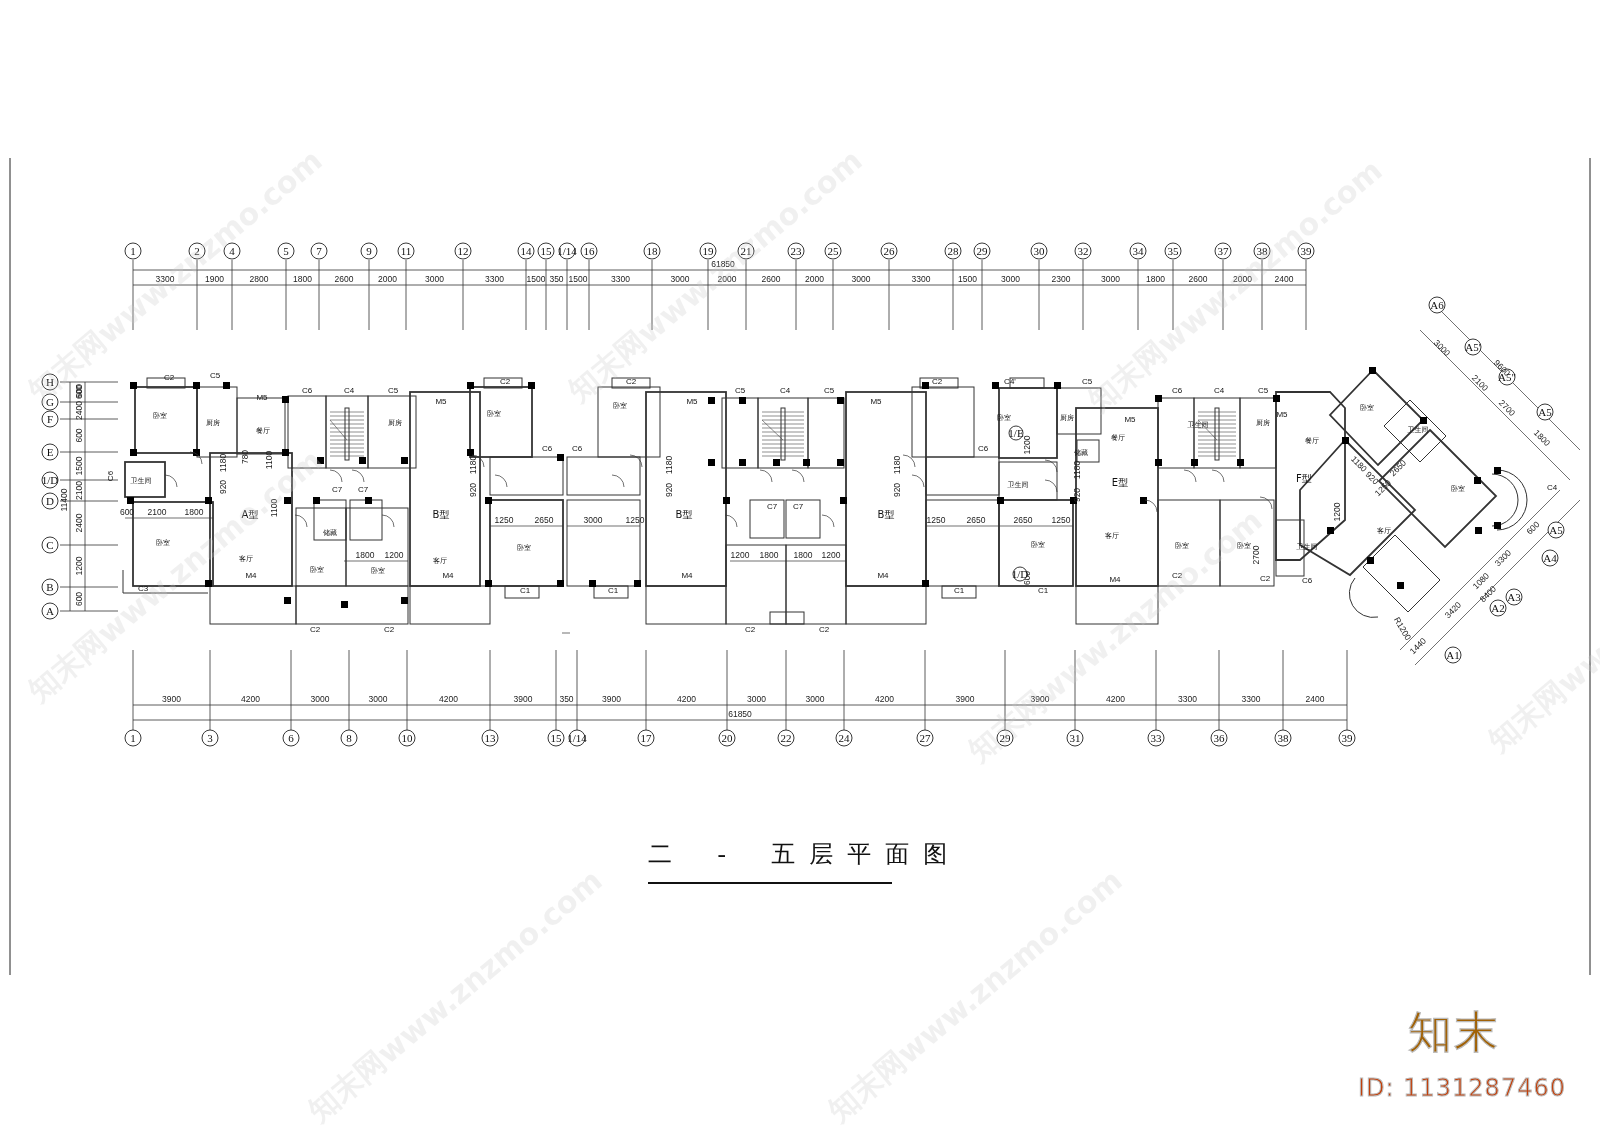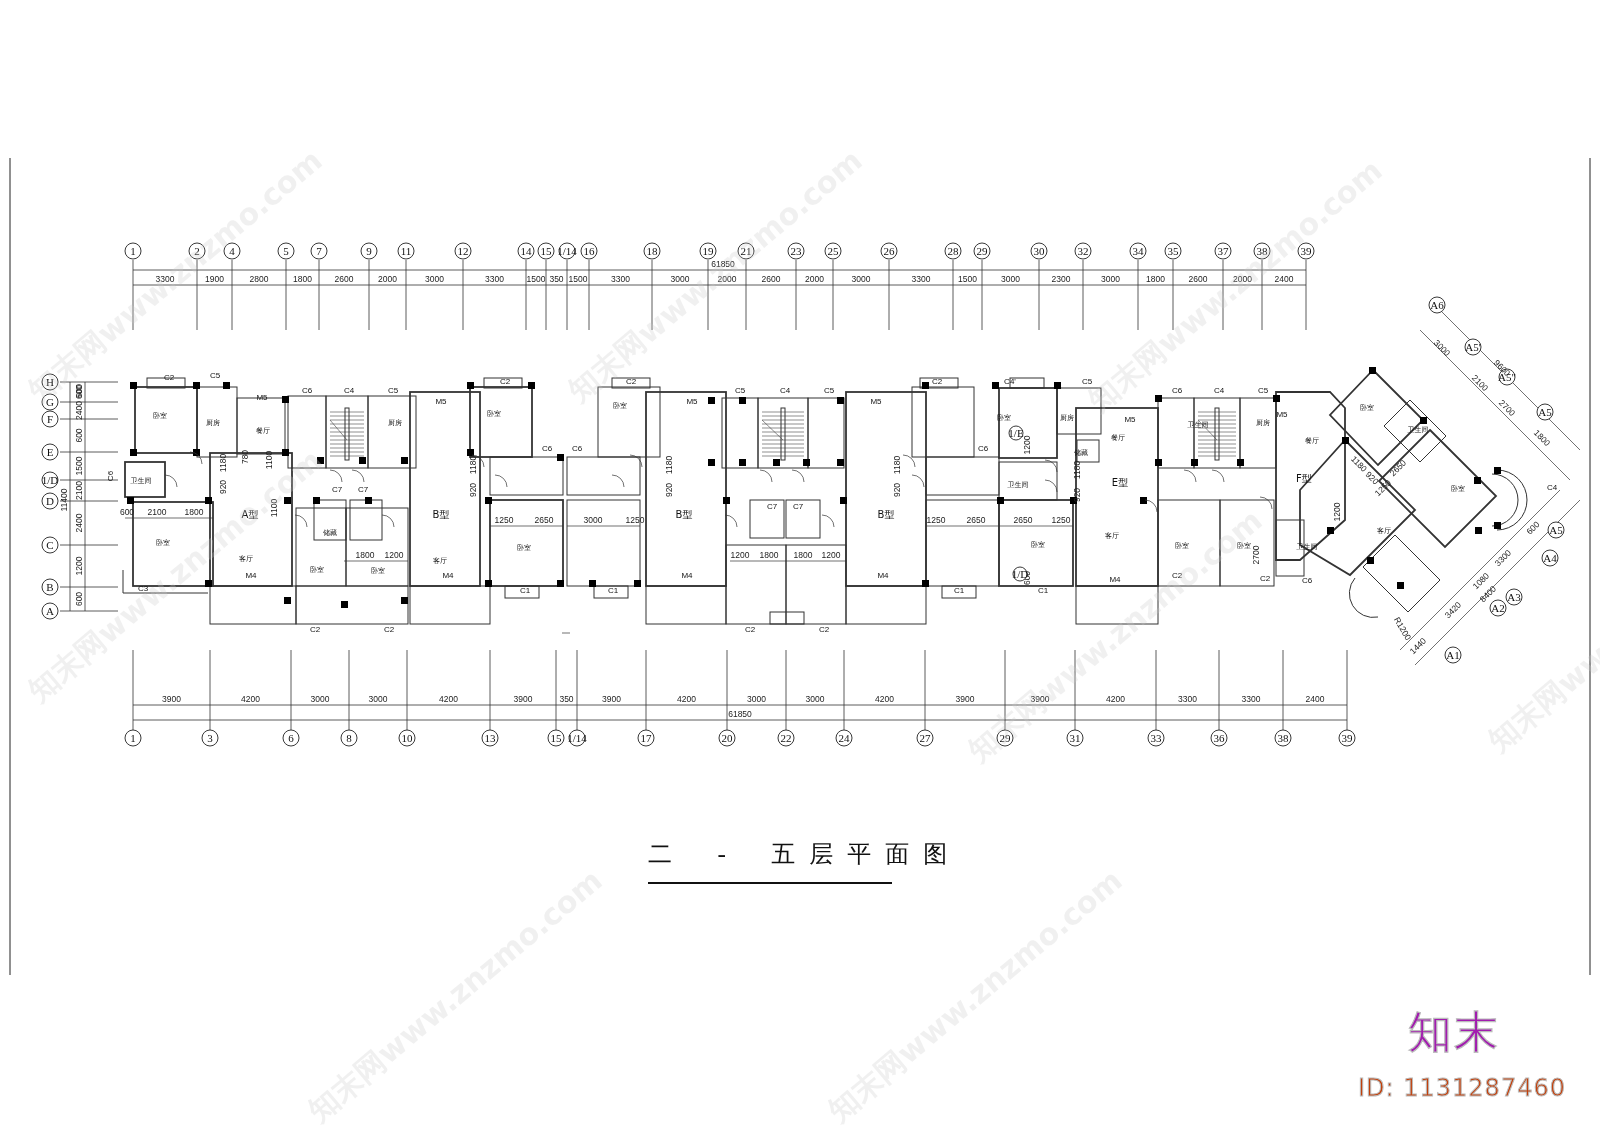--- a/index.html
+++ b/index.html
@@ -15,21 +15,21 @@
   .wall { fill: none; stroke: #333; stroke-width: 1; }
   .wall-thick { fill: none; stroke: #333; stroke-width: 1.8; }
   .col { fill: #000; }
   .room-label { font-family: "DejaVu Sans", sans-serif; font-size: 7px; fill: #111; text-anchor: middle; }
   .code-label { font-family: "Liberation Sans", sans-serif; font-size: 8px; fill: #111; text-anchor: middle; }
   .unit-label { font-family: "DejaVu Sans", sans-serif; font-size: 10px; fill: #111; text-anchor: middle; }
   .door-arc { fill: none; stroke: #333; stroke-width: 0.7; }
   .stair { stroke: #444; stroke-width: 0.6; }
   .title { position: absolute; left: 648px; top: 838px; font-family: Liberation Mono, monospace; font-size: 24px; letter-spacing: 14px; }
   .title-rule { position: absolute; left: 648px; top: 882px; width: 244px; height: 2px; background: #111; }
-  .brand { position: absolute; left: 1408px; top: 1003px; font-family: "DejaVu Sans", sans-serif; font-size: 44px; color: #a21caf;
+  .brand { position: absolute; left: 1408px; top: 1003px; font-family: "DejaVu Sans", sans-serif; font-size: 44px; color: #a16207;
            -webkit-text-stroke: 1.2px #bbb; letter-spacing: 2px; }
   .brand-id { position: absolute; left: 1358px; top: 1074px; font-family: "DejaVu Sans", sans-serif; font-size: 24px; color: #c2410c;
               -webkit-text-stroke: 1px #bbb; letter-spacing: 1px; }
   .wm { position: absolute; font-family: "DejaVu Sans", sans-serif; font-size: 30px; color: rgba(200,200,200,0.28);
         transform: rotate(-40deg); transform-origin: left top; white-space: nowrap; pointer-events: none; font-weight: bold; }
 </style>
 </head>
 <body>
 
 <svg id="canvas" viewBox="0 0 1600 1131" xmlns="http://www.w3.org/2000/svg">

